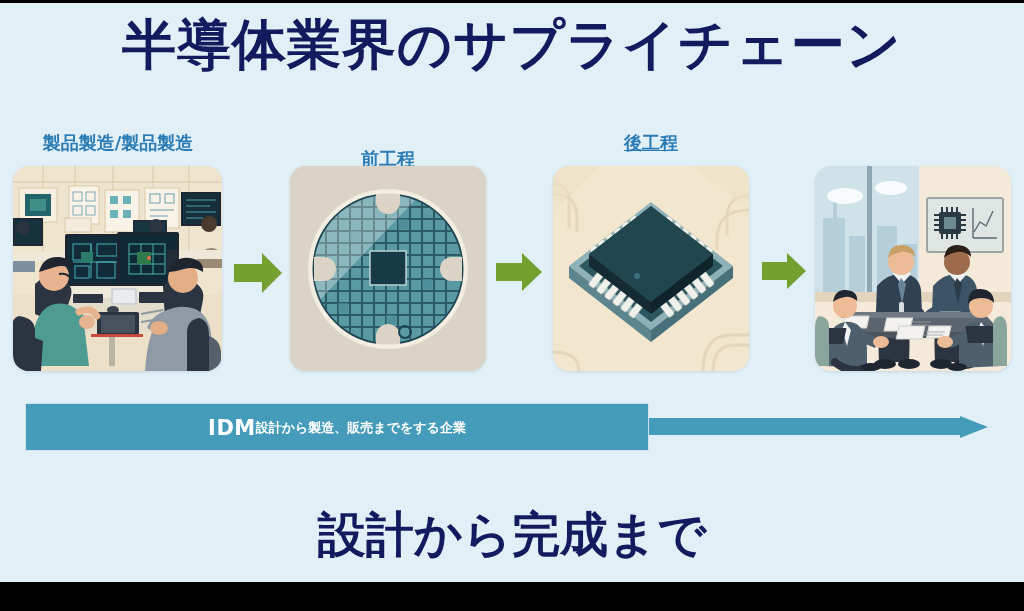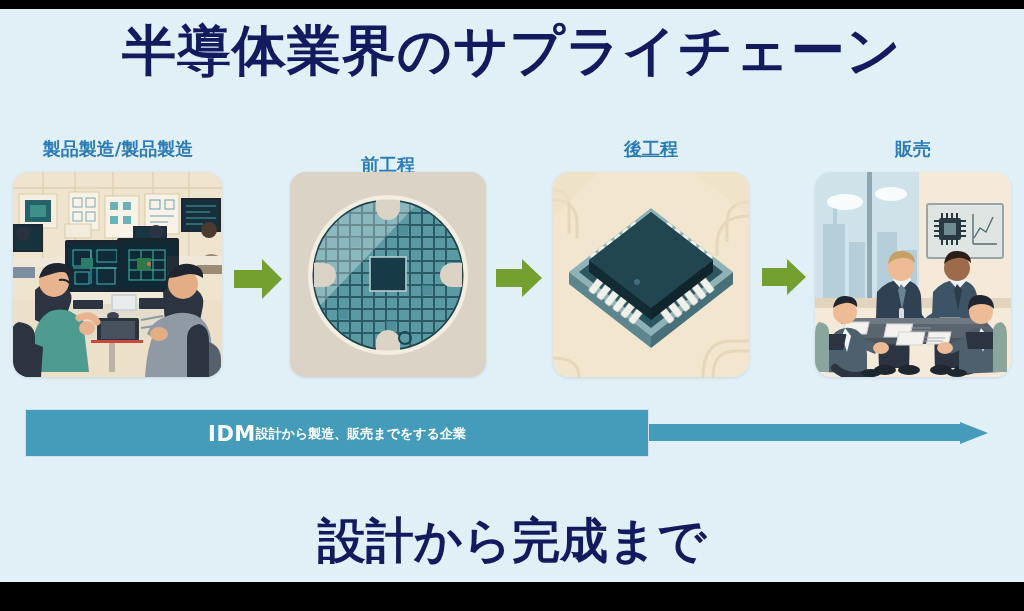--- a/index.html
+++ b/index.html
@@ -3,21 +3,21 @@
 <meta charset="utf-8">
 <style>
   html,body{margin:0;padding:0;}
   body{
     width:1024px;height:611px;
     background:#000;
     font-family:"DejaVu Sans","Liberation Sans",sans-serif;
     overflow:hidden;
   }
   .slide{
-    position:absolute;left:0;top:9px;width:1024px;height:595px;
+    position:absolute;left:0;top:3px;width:1024px;height:595px;
     background:#e1eff7;
     overflow:hidden;
   }
   .bar-top{position:absolute;left:0;top:0;width:1024px;height:7px;background:#000;}
   .bar-bottom{position:absolute;left:0;top:582px;width:1024px;height:29px;background:#000;}
 
   .title{
     position:absolute;left:0;top:14px;width:1024px;
     text-align:center;
     font-size:54px;font-weight:bold;letter-spacing:1px;
@@ -91,21 +91,20 @@
 
 <div class="bar-top"></div>
 
 <div class="slide">
 
   <div class="title">半導体業界のサプライチェーン</div>
 
   <div class="stage-label sl0">製品製造/製品製造</div>
   <div class="stage-label sl1">前工程</div>
   <div class="stage-label sl2">後工程</div>
-  <div class="stage-label sl3">販売</div>
 
   <div class="panel p0">
     <svg viewBox="0 0 209 205" preserveAspectRatio="none">
       <rect width="209" height="205" fill="#ece0c9"></rect>
       <rect x="0" y="0" width="209" height="128" fill="#efe4cd"></rect>
 
       <g stroke="#ded0b4" stroke-width="1.4" fill="none">
         <path d="M30 0 L30 120"></path>
           <path d="M62 0 L62 120"></path>
           <path d="M100 0 L100 110"></path>

